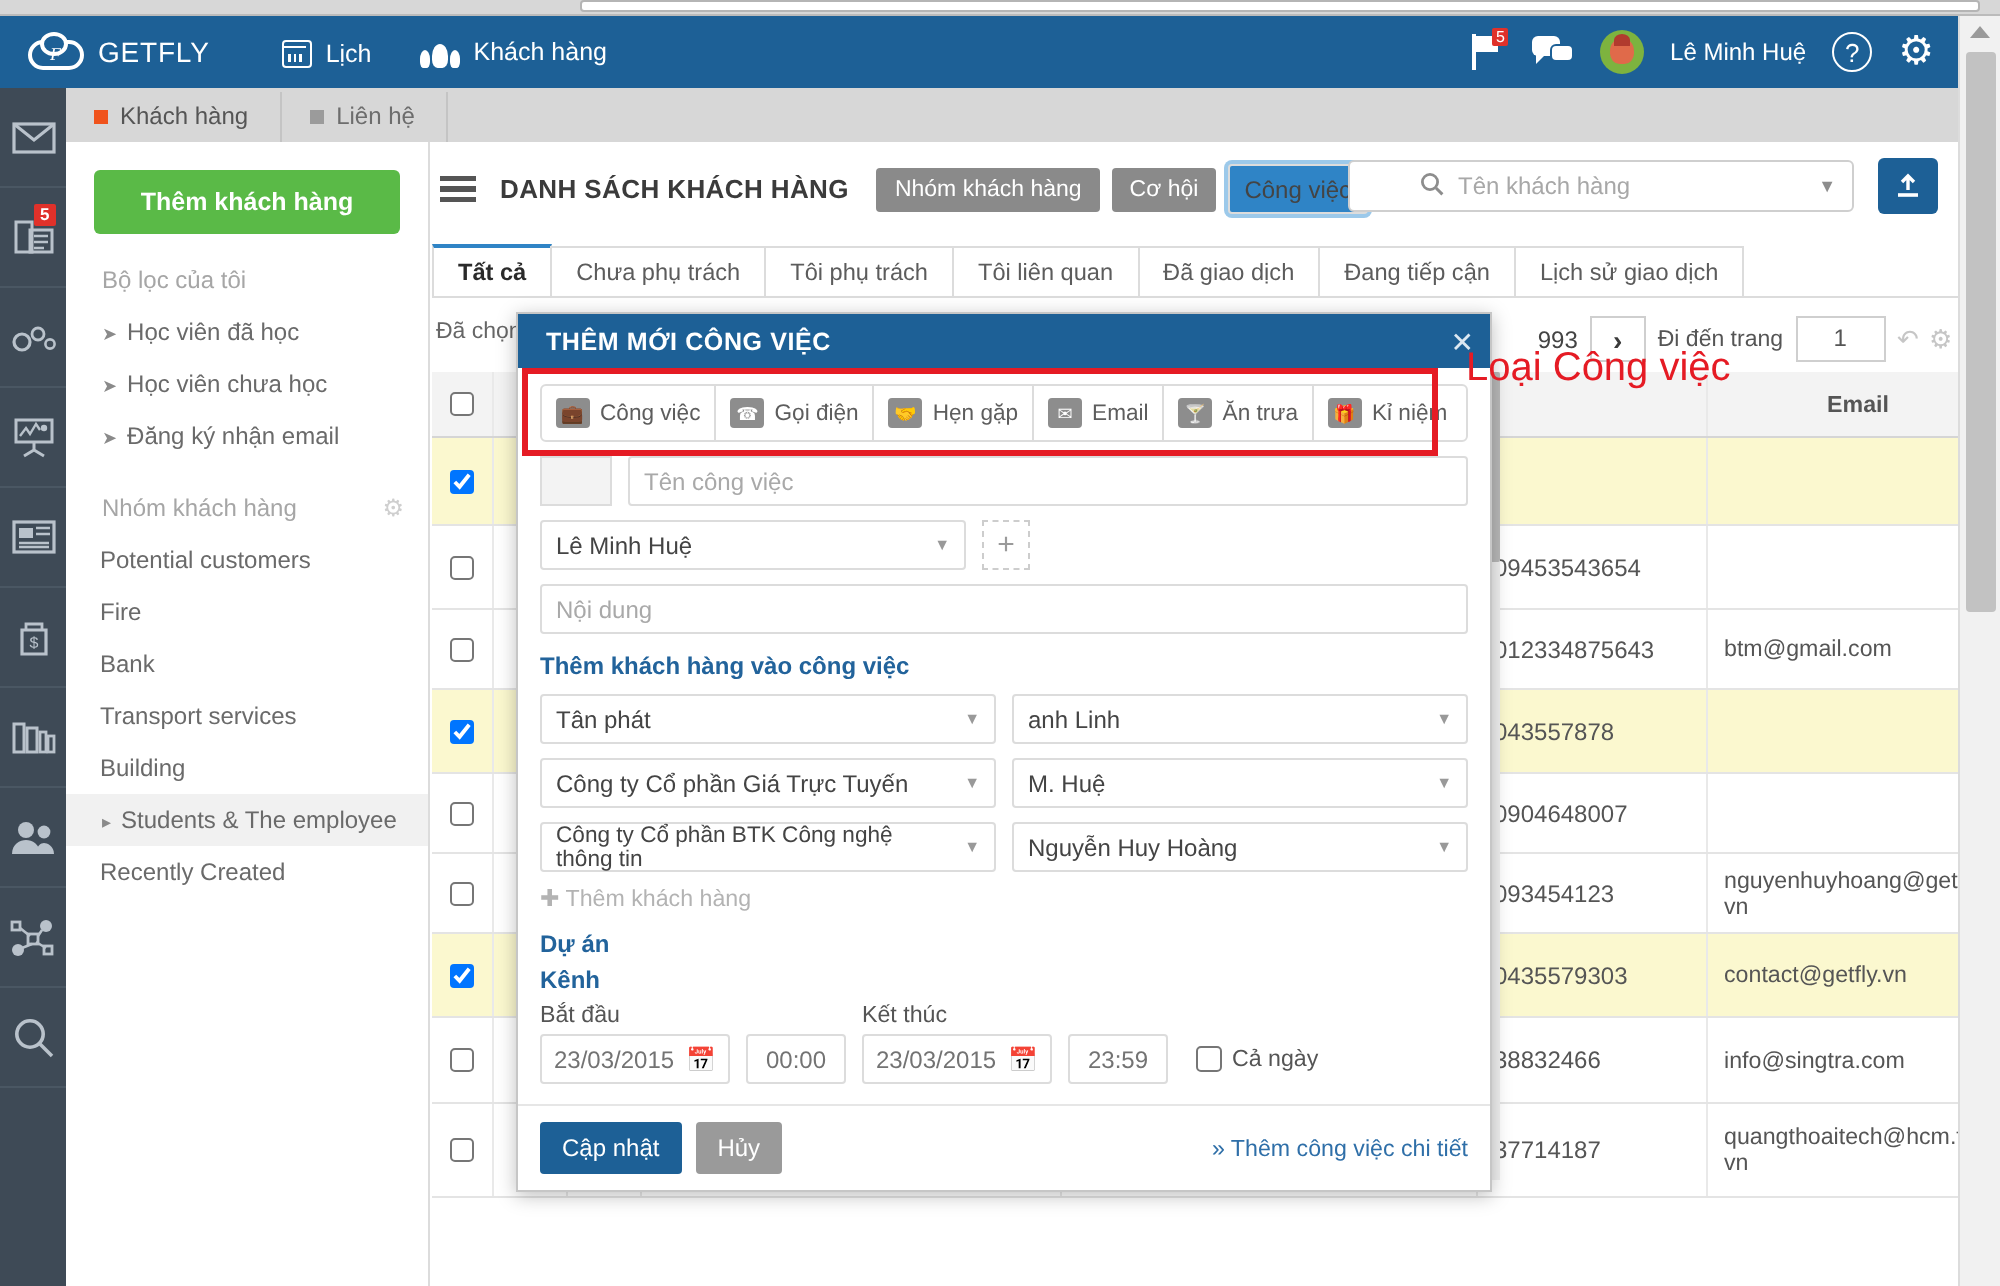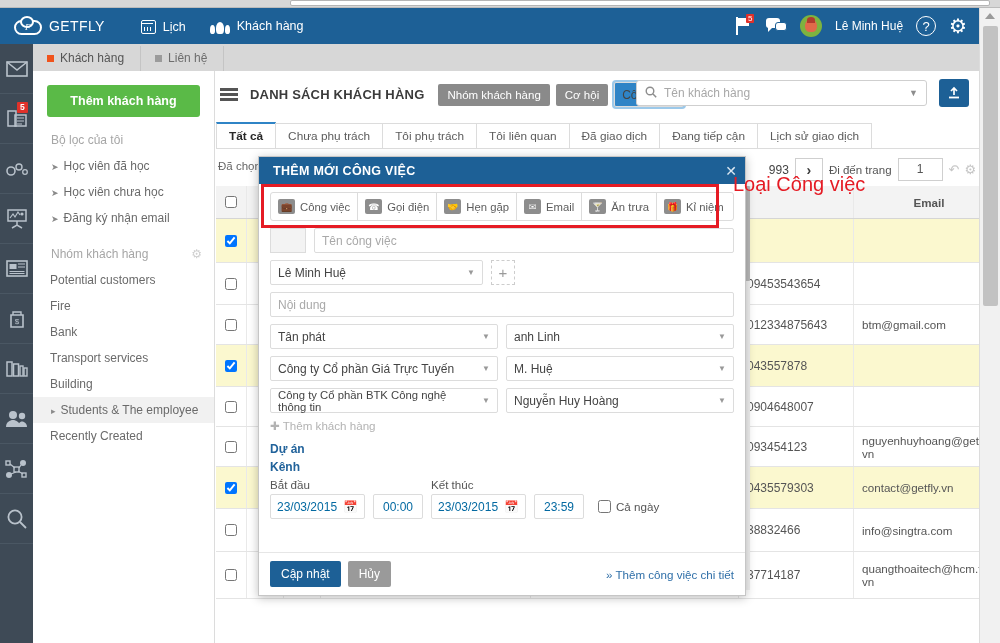--- a/index.html
+++ b/index.html
@@ -72,21 +72,21 @@
   .lrow.ind{padding-left:17px;}
   .lrow.hl{background:#f1f1f1;}
 
   .topctrls{position:absolute;left:215px;top:71px;width:764px;height:48px;background:#fff;}
   .pillbar{position:absolute;left:5px;top:11px;display:flex;align-items:center;gap:6px;}
   .burger{width:18px;height:13px;margin-right:6px;
      background:repeating-linear-gradient(to bottom,#555 0 2.6px,transparent 2.6px 5.2px);cursor:pointer;}
   .pagetitle{font-size:13px;font-weight:bold;color:#3b3b3b;letter-spacing:.2px;margin-right:8px;}
   .pill{background:#8a8a8a;color:#fff;font-size:11.5px;padding:5px 9px;border-radius:2px;cursor:pointer;white-space:nowrap;}
   .pill.sel{background:#2f84c6;box-shadow:0 0 0 2px #9cc9ea;}
-  .searchwrap{position:absolute;right:52px;top:9px;width:291px;height:26px;border:1px solid #cfcfcf;border-radius:3px;display:flex;align-items:center;background:#fff;}
+  .searchwrap{position:absolute;right:52px;top:9px;width:253px;height:26px;border:1px solid #cfcfcf;border-radius:3px;display:flex;align-items:center;background:#fff;padding-left:27px;}
   .searchwrap .mg{margin:0 7px 0 8px;color:#9a9a9a;}
   .searchwrap input{border:0;outline:0;flex:1;font-size:12px;color:#333;font-family:"Liberation Sans",sans-serif;background:transparent;}
   .searchwrap input::placeholder{color:#a8a8a8;}
   .caret{color:#8d8d8d;font-size:9px;margin-right:8px;}
   .upbtn{position:absolute;right:10px;top:8px;width:30px;height:28px;background:#1d6096;border-radius:3px;display:flex;align-items:center;justify-content:center;cursor:pointer;}
 
   
   .ftabs{position:absolute;left:216px;top:124px;width:700px;height:24px;display:flex;align-items:flex-end;}
   .ftab{font-size:11.8px;color:#5c5c5c;padding:5px 12px 5px 12px;border:1px solid #dcdcdc;border-bottom:none;background:#fff;margin-right:-1px;cursor:pointer;white-space:nowrap;}
   .ftab.on{color:#2a2a2a;font-weight:bold;border-top:2px solid #2f84c6;}
@@ -139,21 +139,21 @@
   .fin{flex:1;height:25px;border:1px solid #dcdcdc;border-radius:2px;padding:0 7px;font-size:12px;color:#333;
      display:flex;align-items:center;background:#fff;font-family:"Liberation Sans",sans-serif;}
   .fin.ph{color:#a9a9a9;}
   .colorbox{width:36px;height:25px;border:1px solid #dcdcdc;background:#f3f3f3;flex:none;cursor:pointer;}
   .sel{height:25px;border:1px solid #dcdcdc;border-radius:2px;padding:0 7px;font-size:12px;color:#444;display:flex;align-items:center;background:#fff;cursor:pointer;}
   .sel .cv{margin-left:auto;color:#999;font-size:8px;padding-left:6px;}
   .plusbox{width:24px;height:25px;border:1px dashed #cdcdcd;display:flex;align-items:center;justify-content:center;color:#9a9a9a;font-size:15px;cursor:pointer;flex:none;}
   .seclabel{color:#22639b;font-size:12px;font-weight:bold;margin:9px 0 2px 0;}
   .addcust{color:#b3b3b3;font-size:11.6px;margin:6px 0 2px 0;cursor:pointer;}
   .dtlabel{font-size:11.6px;color:#555;}
-  .dtbox{height:25px;border:1px solid #dcdcdc;border-radius:2px;font-size:12px;color:#0369a1;display:flex;align-items:center;padding:0 6px;gap:5px;background:#fff;cursor:pointer;}
+  .dtbox{height:25px;border:1px solid #dcdcdc;border-radius:2px;font-size:12px;color:#737373;display:flex;align-items:center;padding:0 6px;gap:5px;background:#fff;cursor:pointer;}
   .mfoot{position:absolute;left:0;bottom:0;width:100%;height:43px;border-top:1px solid #e6e6e6;background:#fff;display:flex;align-items:center;padding:0 11px;}
   .bprim{background:#1d6096;color:#fff;font-size:12px;padding:6px 11px;border-radius:2px;cursor:pointer;}
   .bsec{background:#9a9a9a;color:#fff;font-size:12px;padding:6px 11px;border-radius:2px;margin-left:7px;cursor:pointer;}
   .flink{margin-left:auto;color:#2f6fa8;font-size:11.6px;cursor:pointer;}
 
   
   .annbox{position:absolute;left:261px;top:184px;width:458px;height:44px;border:3px solid #e51b24;pointer-events:none;}
   .anntext{position:absolute;left:733px;top:173px;color:#e51b24;font-size:20px;font-weight:normal;font-family:"Liberation Sans",sans-serif;}
 </style>
 </head>
@@ -541,20 +541,21 @@
           <span>Lê Minh Huệ</span>
           <span class="cv">▼</span>
         </div>
         <div class="plusbox">+</div>
       </div>
 
       <div class="frow">
         <div class="fin ph">Nội dung</div>
       </div>
 
+      <div class="seclabel">Thêm khách hàng vào công việc</div>
 
       <div class="frow">
         <div class="sel" style="flex:1">
           <span>Tân phát</span>
           <span class="cv">▼</span>
         </div>
         <div class="sel" style="flex:1">
           <span>anh Linh</span>
           <span class="cv">▼</span>
         </div>

